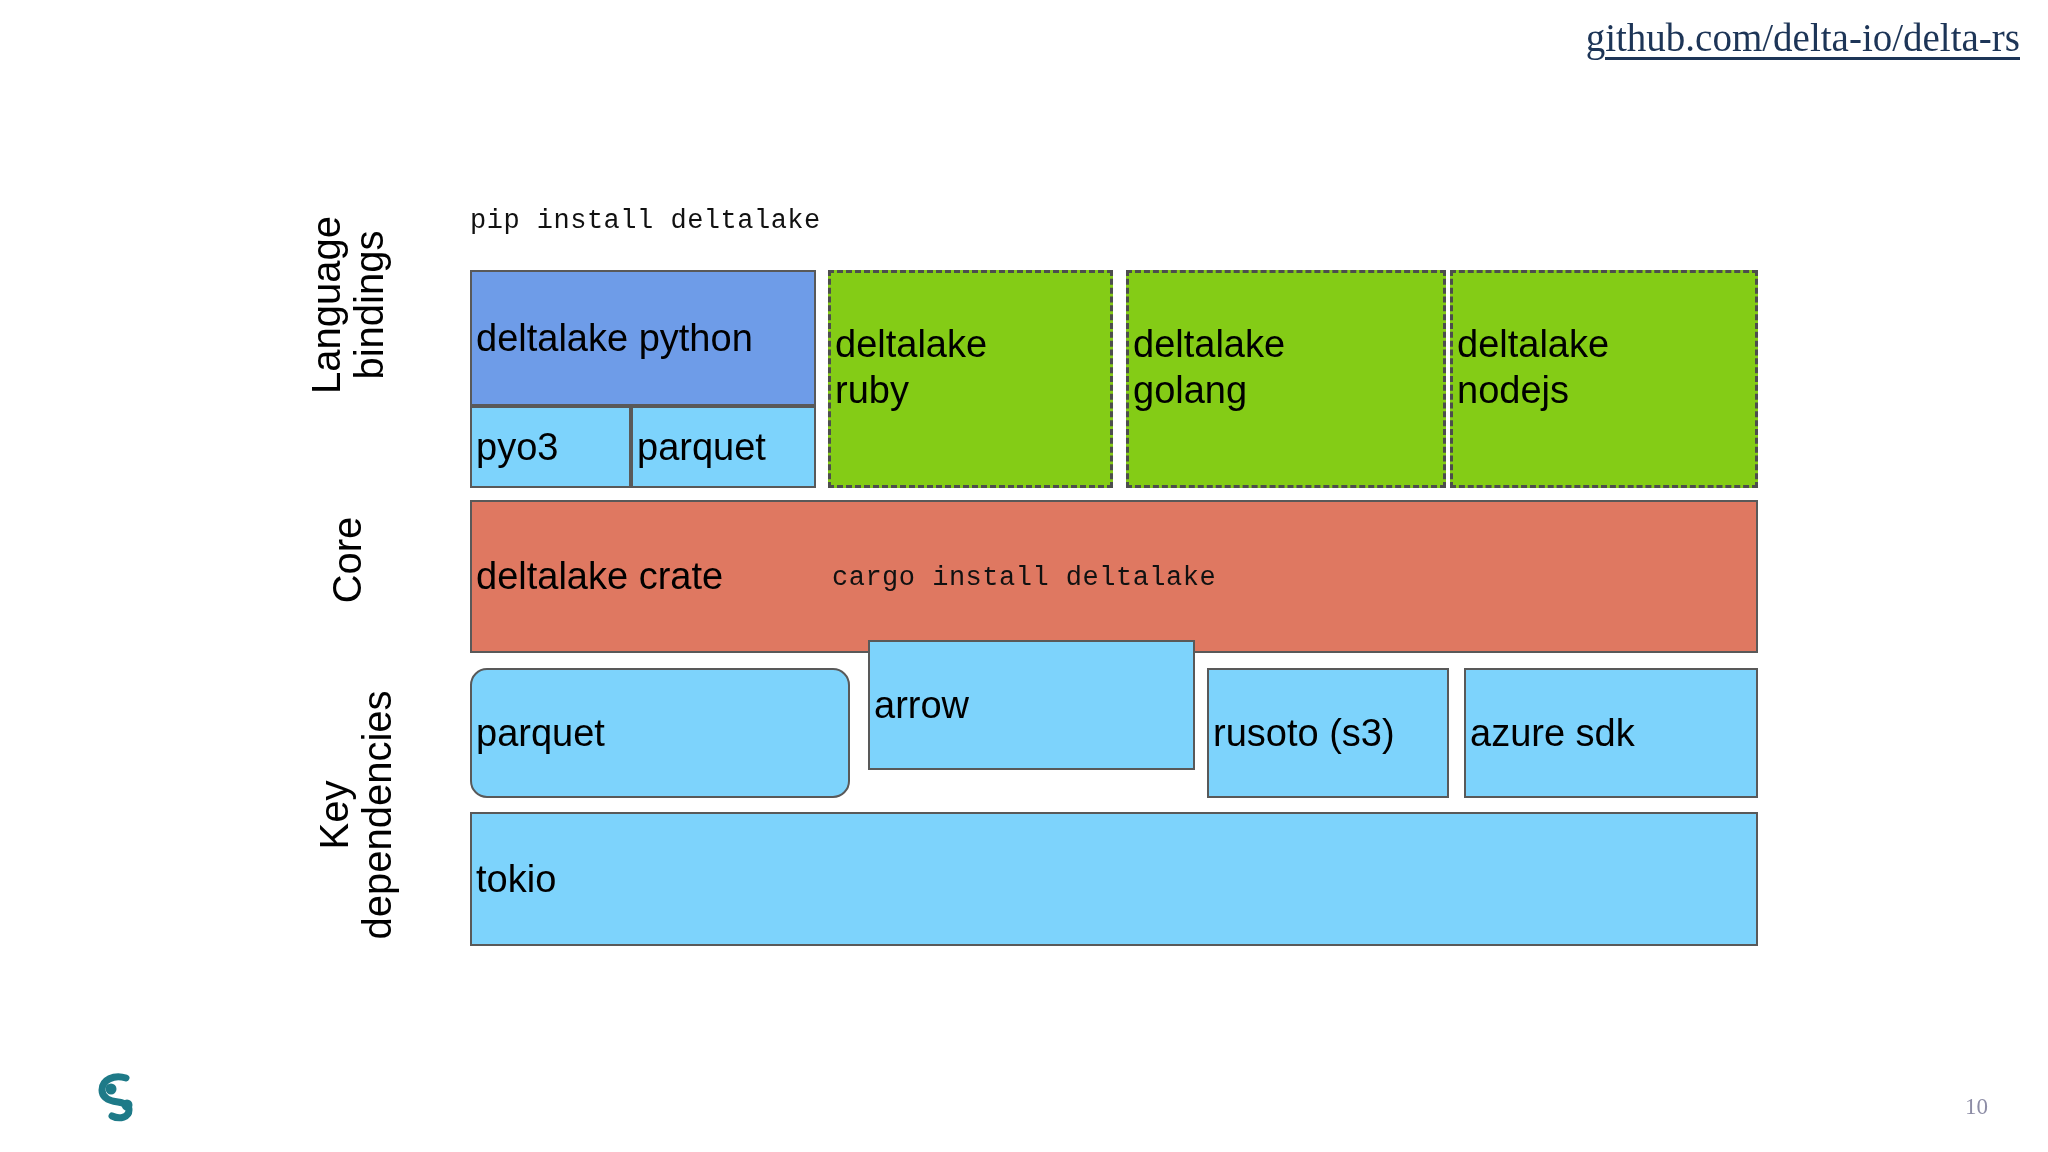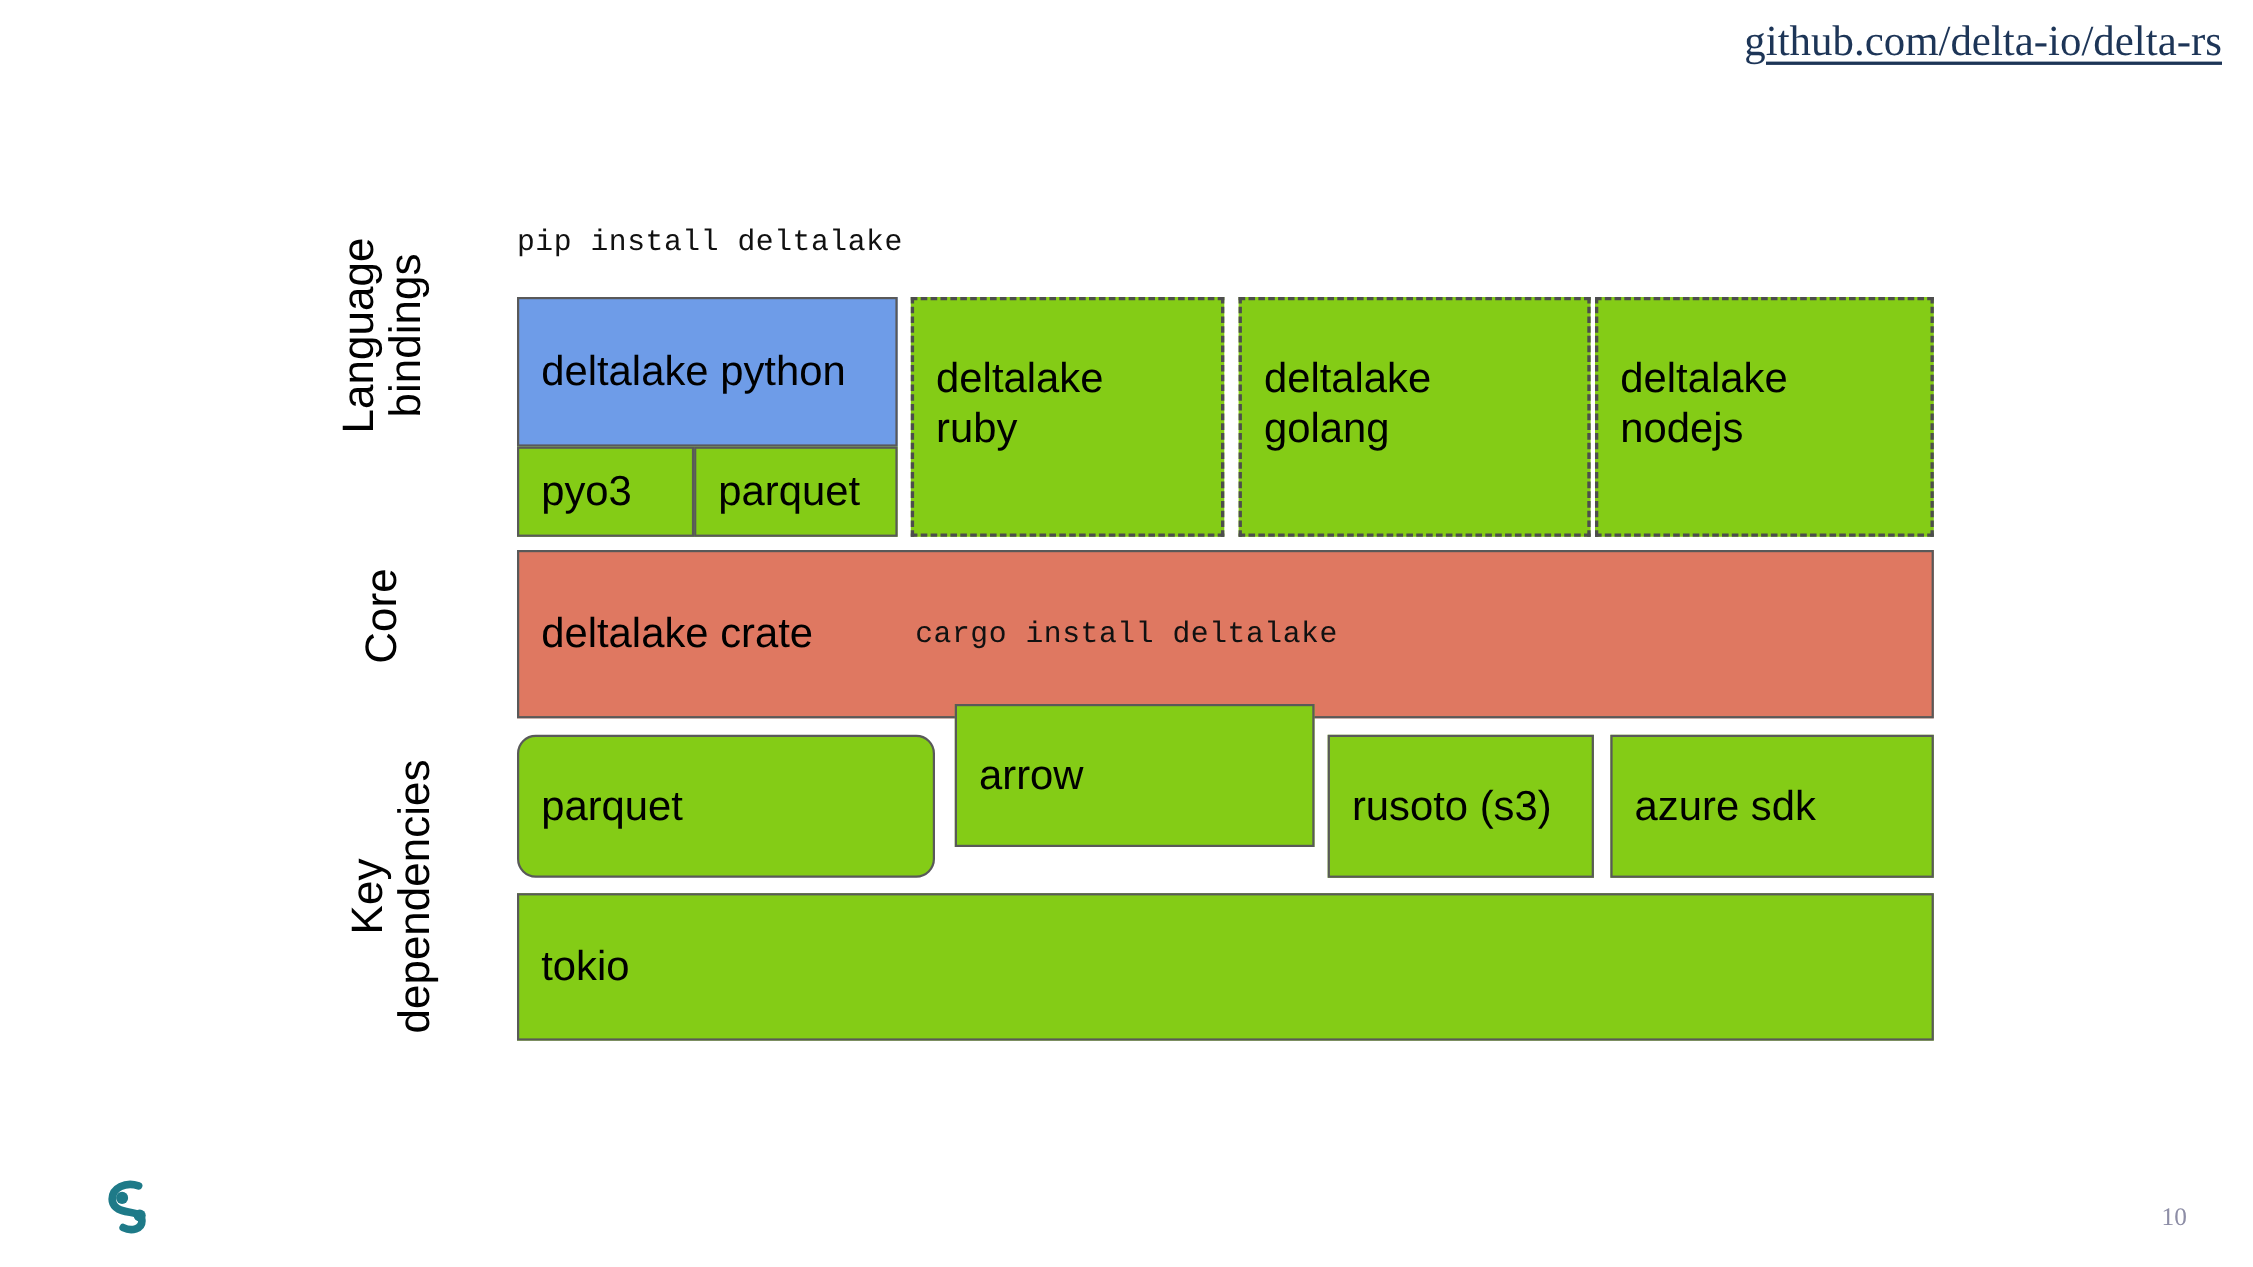--- a/index.html
+++ b/index.html
@@ -62,25 +62,25 @@
   
   .box {
     position: absolute;
     box-sizing: border-box;
     border: 2px solid #595959;
     display: flex;
     align-items: center;
     font-size: 38px;
     line-height: 1.22;
     color: #000000;
-    padding-left: 20px;
+    padding-left: 4px;
     white-space: pre-line;
   }
   .box.solid-blue   { background: #6e9ce8; }
-  .box.solid-pink   { background: #84cc16; }
+  .box.solid-pink   { background: #7dd3fc; }
   .box.solid-salmon { background: #df7861; }
   .box.dashed {
     background: #84cc16;
     border: 3px dashed #4d4d4d;
     align-items: flex-start;
     padding-top: 48px;
   }
 
   .core-inline-code {
     position: absolute;

